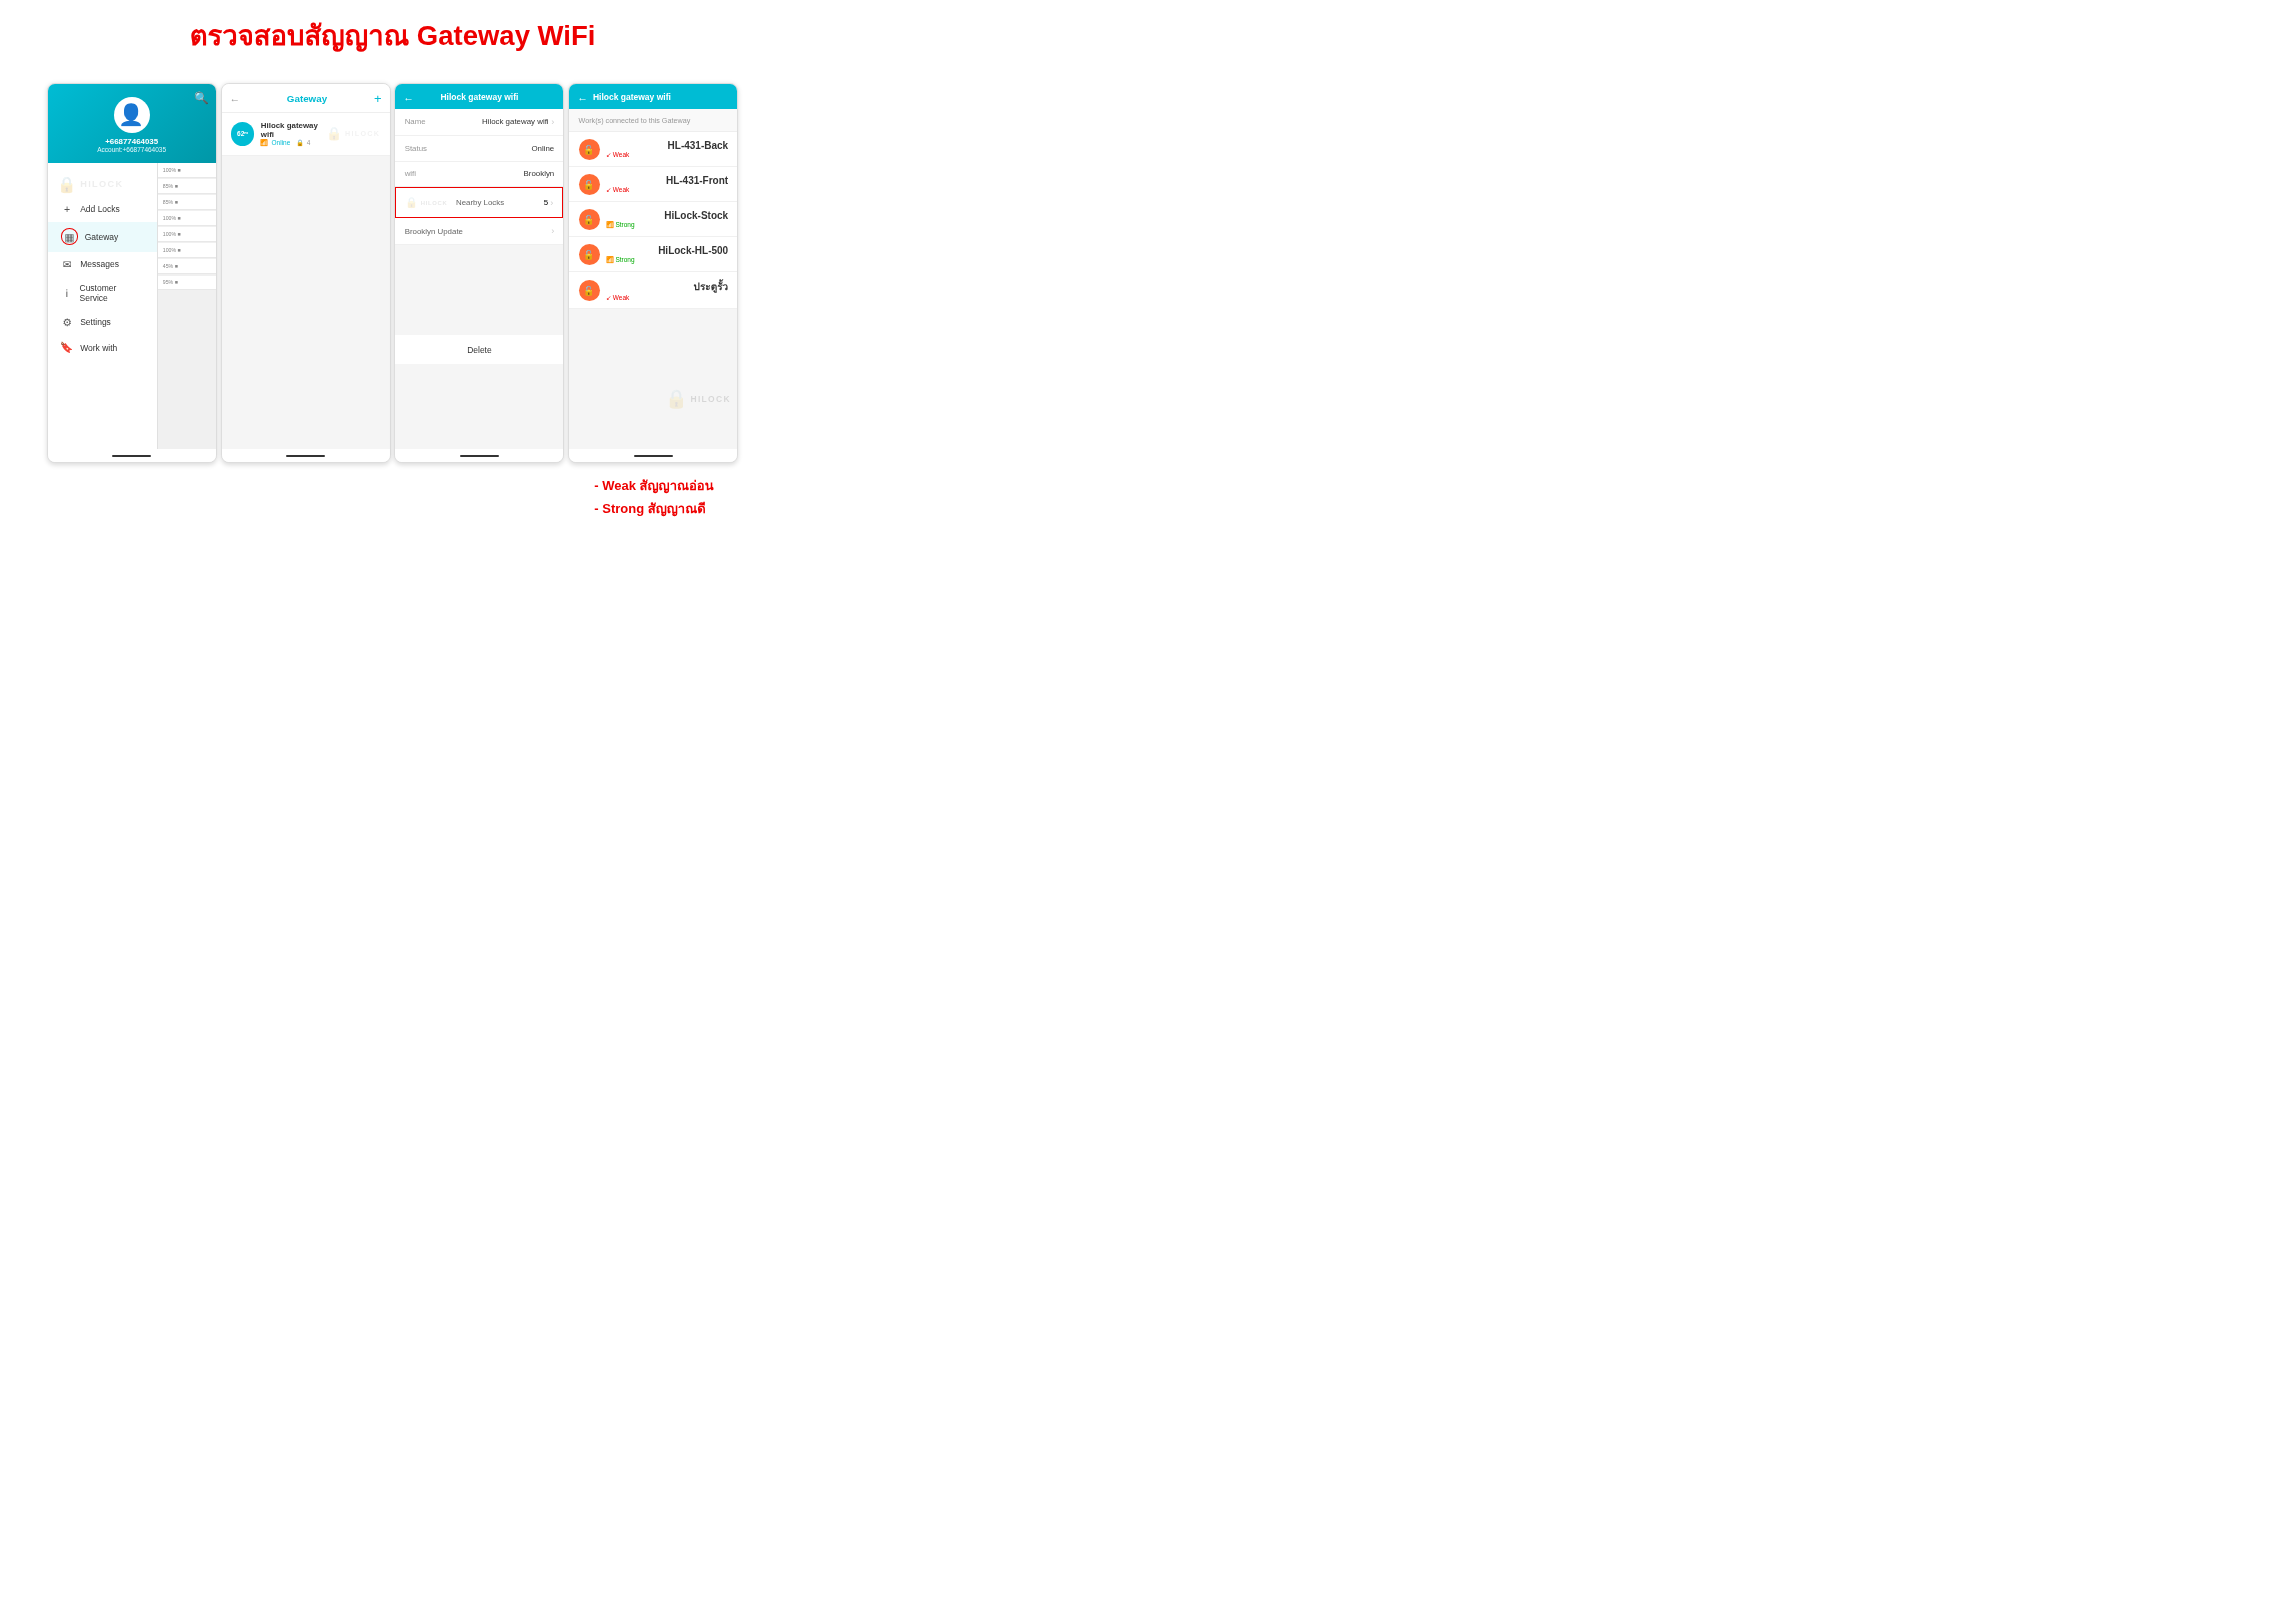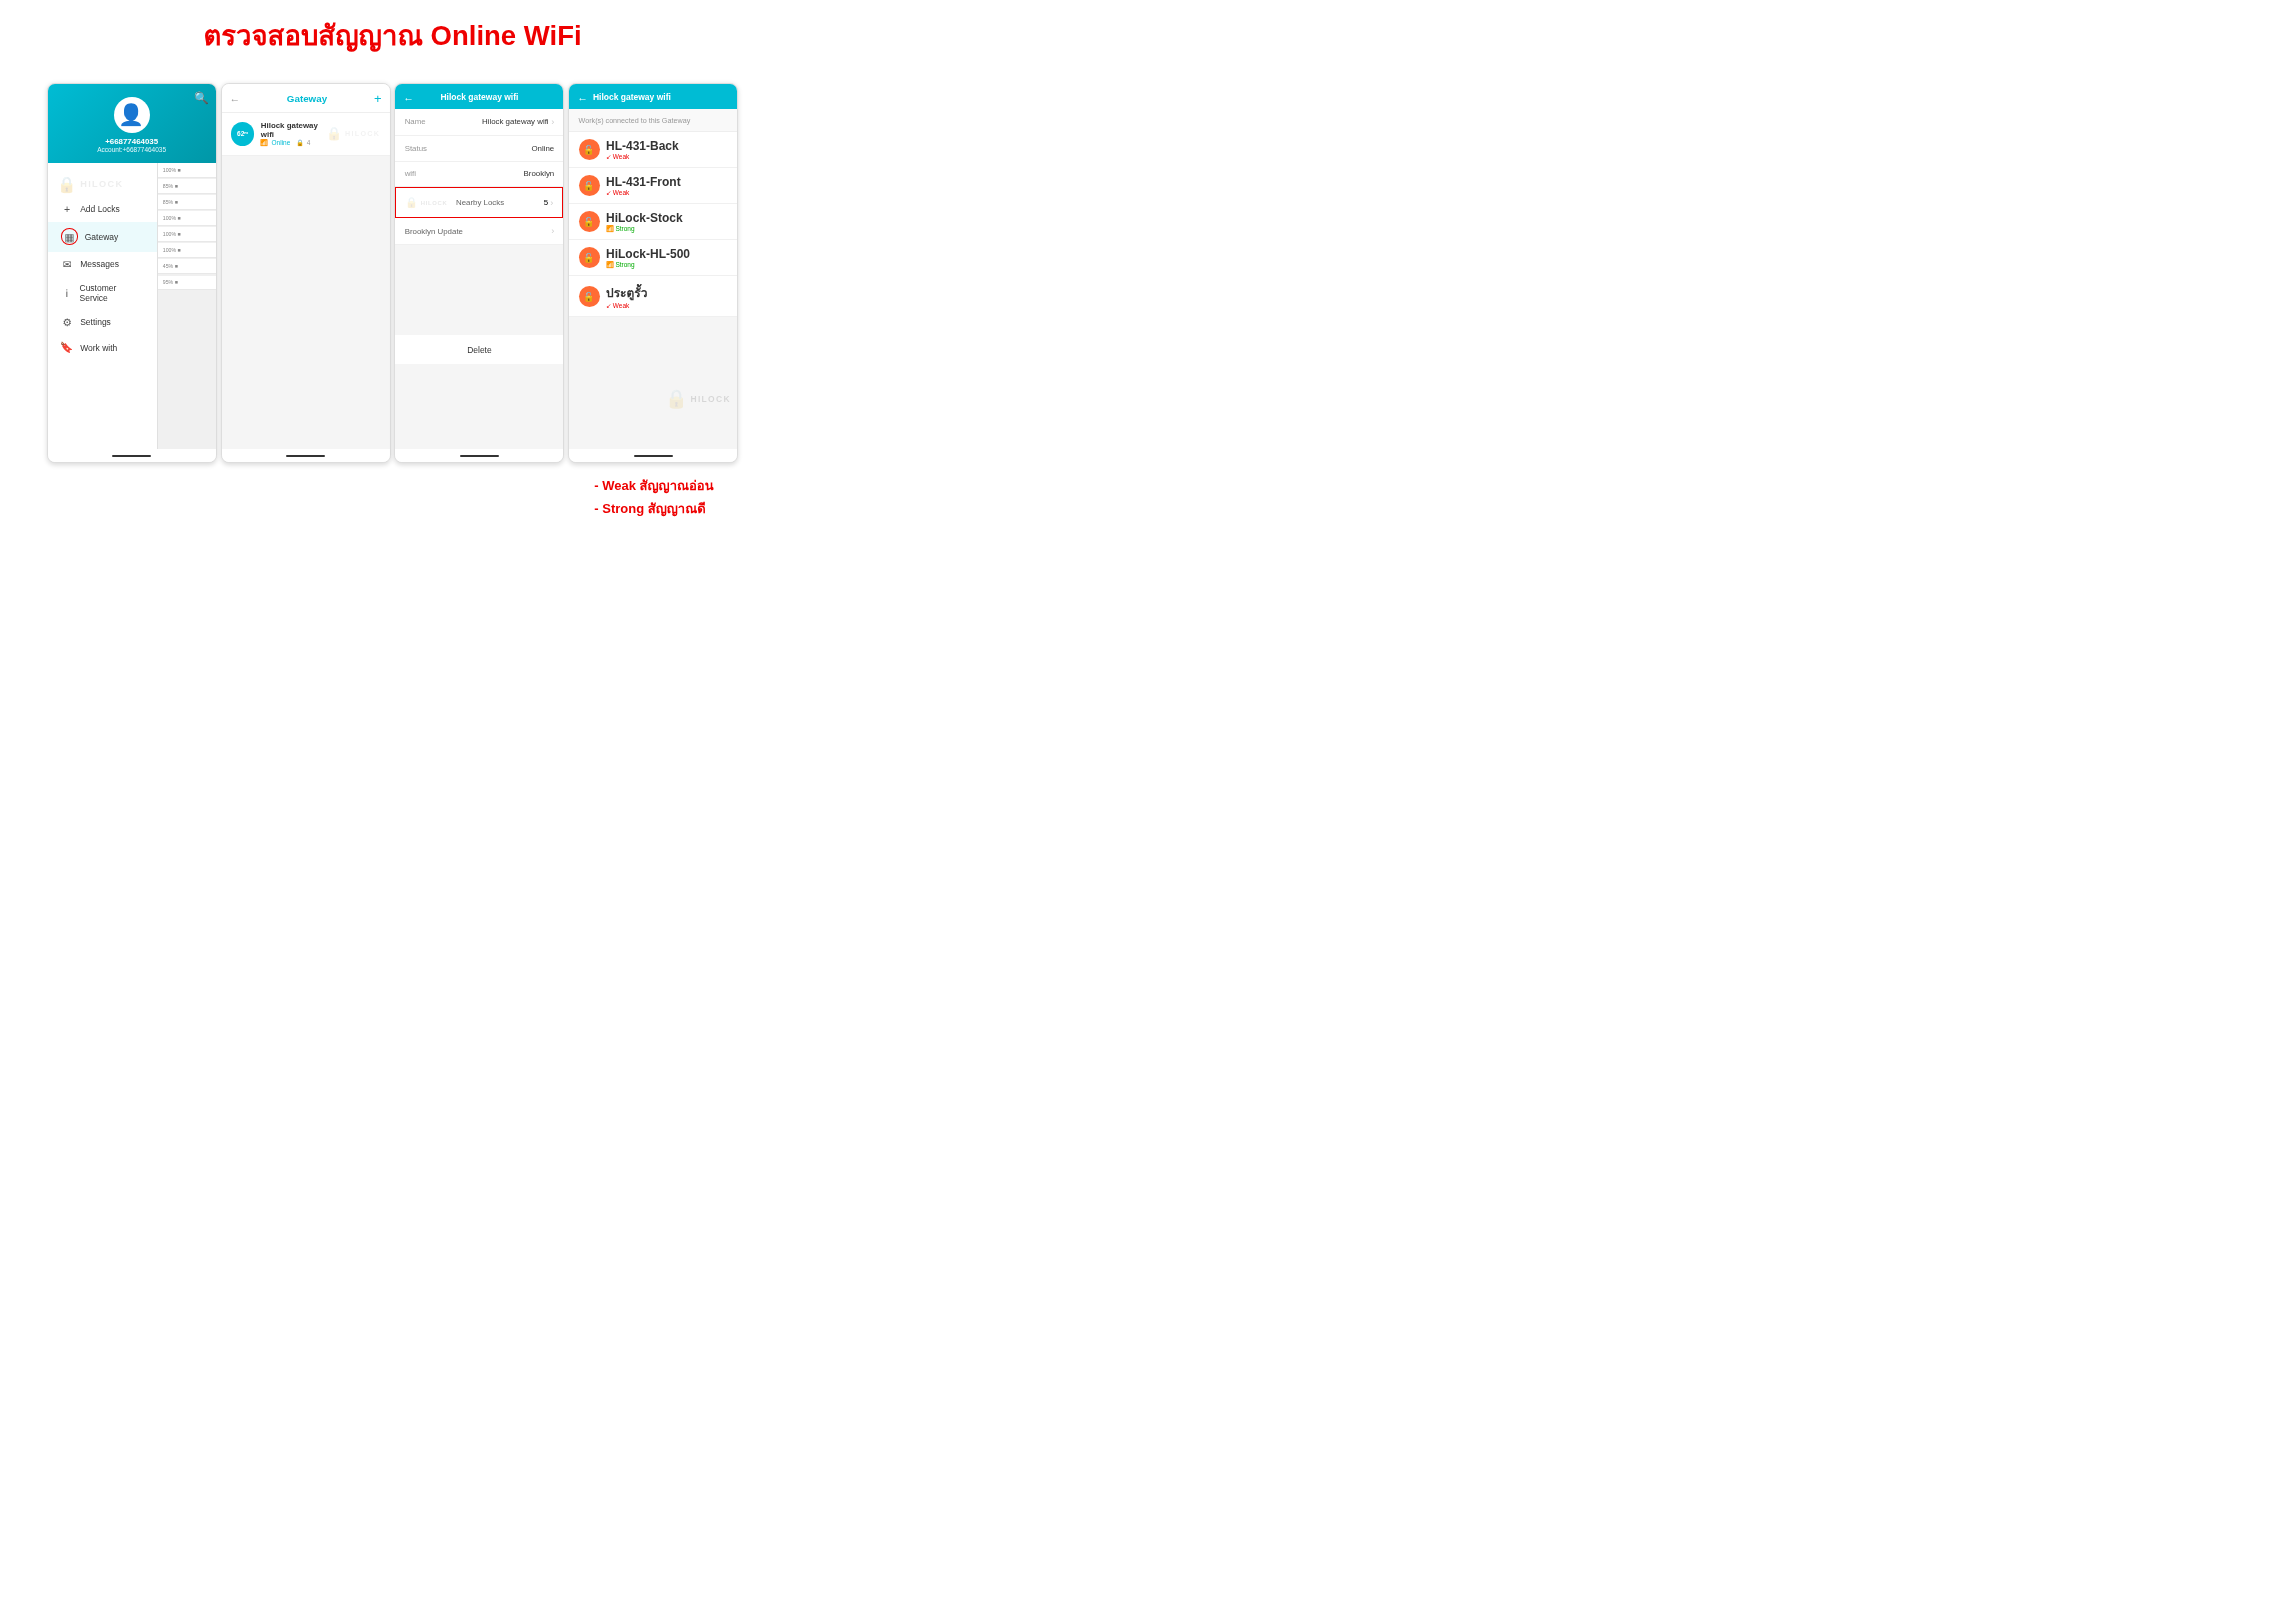--- a/index.html
+++ b/index.html
@@ -320,23 +320,24 @@
       align-items: center;
       justify-content: center;
       color: #fff;
       font-size: 9.2px;
       flex-shrink: 0;
     }
     .lock-info {
       flex: 1;
     }
     .lock-name {
-      font-size: 12px;
+      font-size: 10px;
       font-weight: bold;
       color: #333;
+      text-align: right;
     }
     .lock-signal {
       font-size: 6.5px;
       display: flex;
       align-items: center;
       gap: 1.3px;
     }
     .signal-weak { color: #e00; }
     .signal-strong { color: #00aa00; }
 
@@ -373,21 +374,21 @@
       right: 6.5px;
       opacity: 0.12;
       display: flex;
       align-items: center;
       gap: 2.6px;
     }
   </style>
 </head>
 <body>
 
-<h1 class="page-title">ตรวจสอบสัญญาณ Online WiFi</h1>
+<h1 class="page-title">ตรวจสอบสัญญาณ Gateway WiFi</h1>
 
 <div class="screens-container">
 
   <div class="phone-screen">
     <div class="screen1-header">
       <span class="screen1-search-icon">🔍</span>
       <div class="avatar-circle">
         <span class="avatar-face">👤</span>
       </div>
       <div class="phone-number">+66877464035</div>

